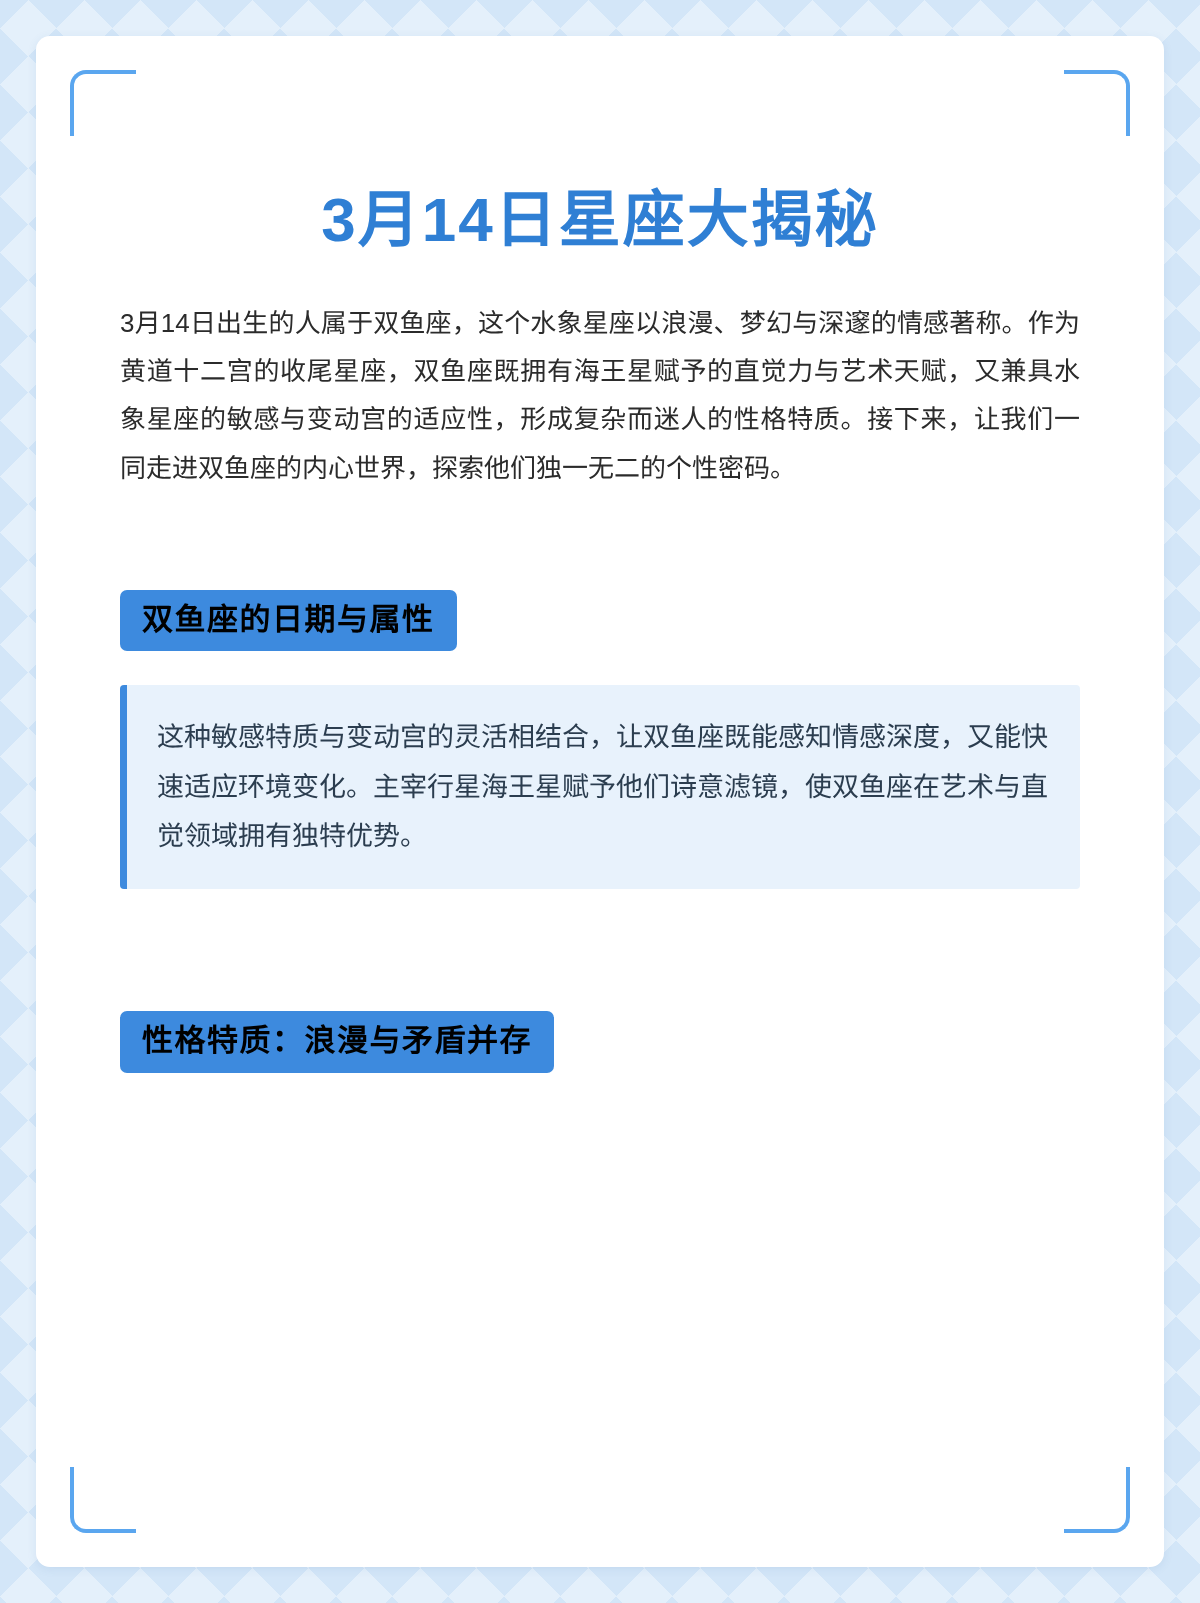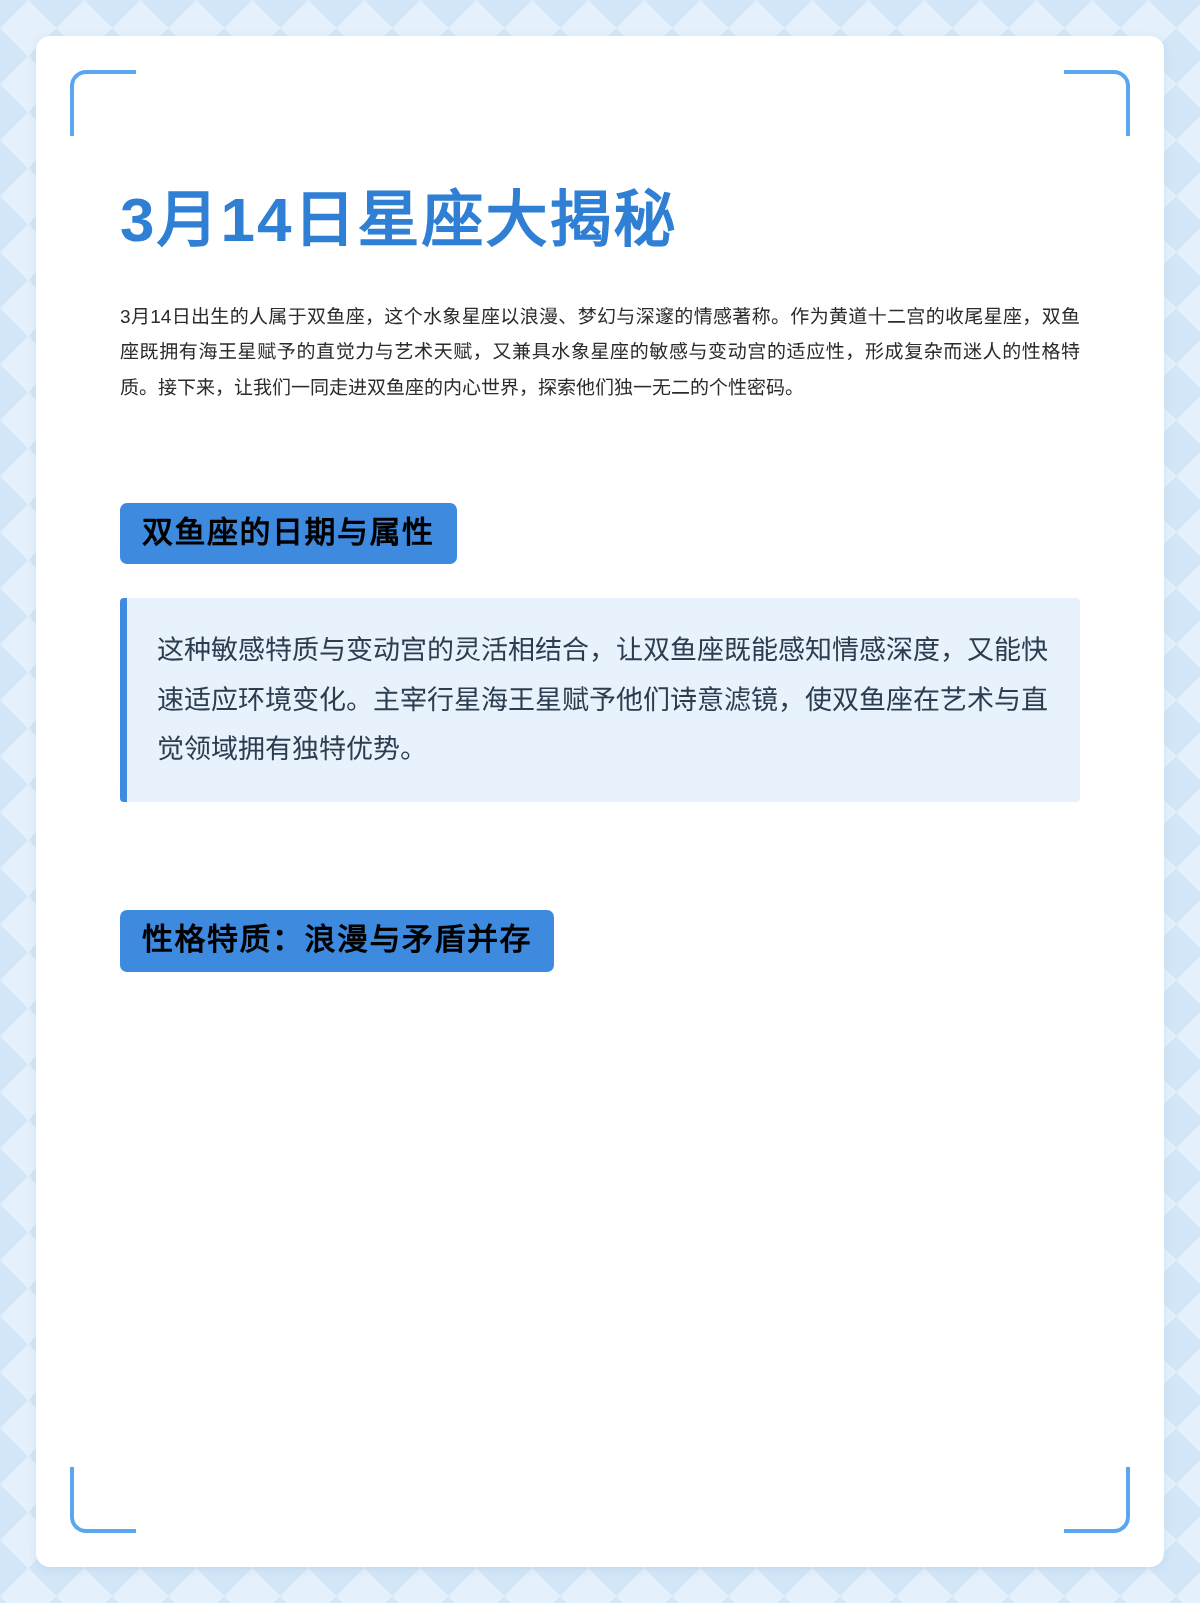--- a/index.html
+++ b/index.html
@@ -63,27 +63,28 @@
     left: 84px;
     top: 96px;
     width: 960px;
     z-index: 4;
   }
 
   .title {
     font-size: 62px;
     font-weight: 700;
     color: #2f7fd4;
+    text-align: center;
     letter-spacing: 2px;
     margin: 52px 0 44px 0;
     line-height: 1.15;
   }
 
   .para {
-    font-size: 19px;
+    font-size: 26px;
     line-height: 1.85;
     color: #2b2b2b;
     margin: 0 0 20px 0;
     text-align: justify;
   }
 
   .section-gap { height: 44px; }
 
   .heading-wrap {
     margin: 34px 0 26px 0;
@@ -98,21 +99,21 @@
     padding: 11px 22px 12px 22px;
     border-radius: 7px;
     line-height: 1.25;
   }
 
   .quote {
     background: #e8f2fc;
     border-left: 7px solid #3d8ade;
     border-radius: 4px;
     padding: 28px 32px 28px 30px;
-    margin: 34px 0 30px 0;
+    margin: 34px 0 44px 0;
     box-sizing: border-box;
   }
   .quote p {
     margin: 0;
     font-size: 27px;
     line-height: 1.82;
     color: #2b3d4f;
     text-align: justify;
   }
 </style>

